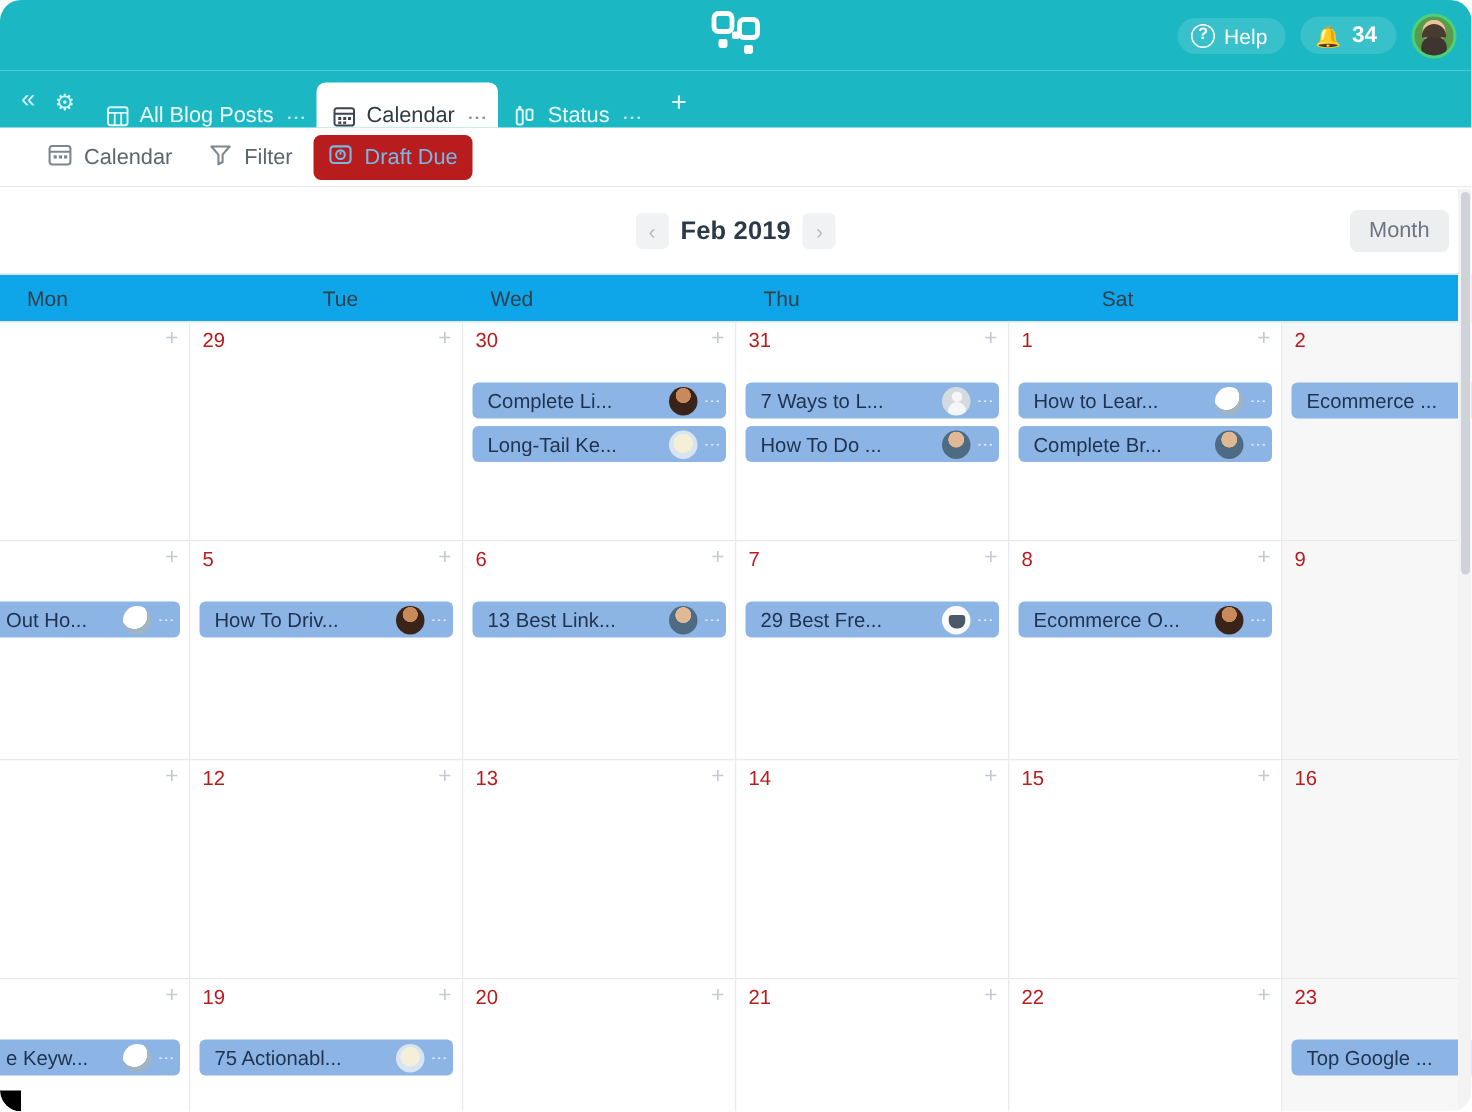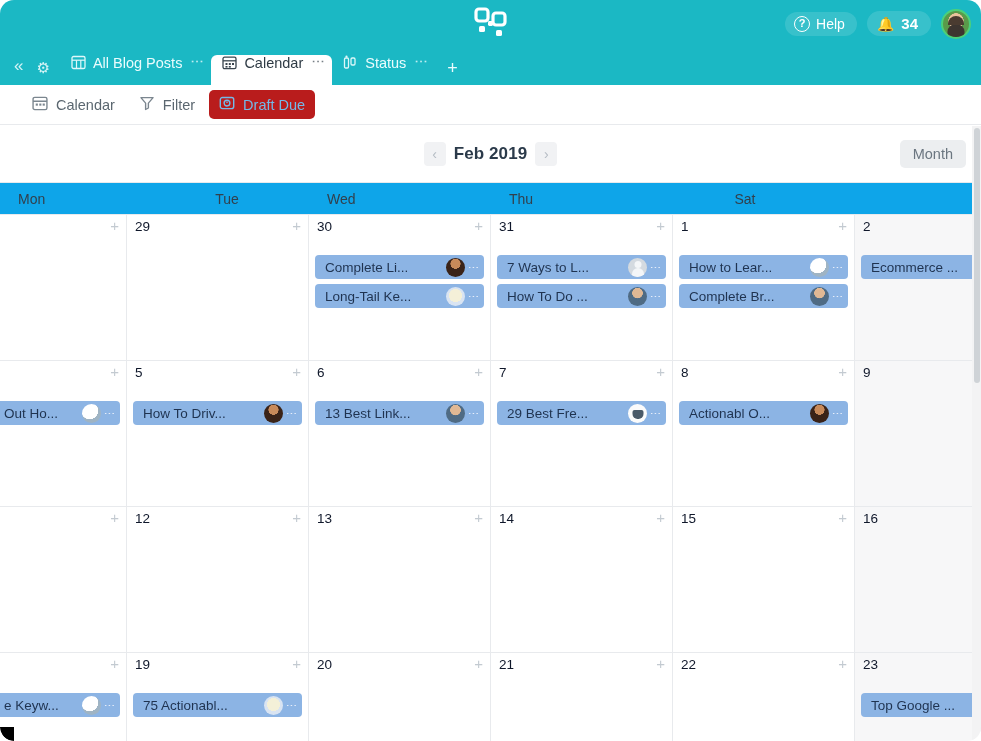--- a/index.html
+++ b/index.html
@@ -87,21 +87,21 @@
   .collapse-icon {
     color: #d6f4f6; font-size: 17px;
     padding: 0 9px 9px 2px; cursor: pointer;
     letter-spacing: -2px;
   }
   .gear-icon {
     color: #d6f4f6; font-size: 15px;
     padding: 0 10px 8px 6px; cursor: pointer;
   }
   .tab {
-    display: flex; align-items: flex-start; gap: 7px;
+    display: flex; align-items: flex-end; gap: 7px;
     height: 30px; padding: 0 7px 0 11px;
     color: #eafcfd; font-size: 14.5px;
     border-radius: 6px 6px 0 0;
     cursor: pointer; white-space: nowrap;
   }
   .tab.active {
     background: #ffffff; color: #2f3b45;
   }
   .tab .tab-icon { font-size: 14px; opacity: .95; display:flex; }
   .tab .dots {
@@ -177,21 +177,21 @@
   }
   .daycell {
     position: relative;
     border-right: 1px solid #e8eaed;
     background: #fff;
     padding-top: 4px;
   }
   .daycell.weekend { background: #f7f7f8; }
   .daynum {
     position: absolute; left: 8px; top: 4px;
-    font-size: 13.5px; color: #0f172a;
+    font-size: 13.5px; color: #b91c1c;
   }
   .addbtn {
     position: absolute; right: 7px; top: 3px;
     font-size: 15px; color: #c3cad1; cursor: pointer;
     line-height: 15px;
   }
   .events { margin-top: 24px; padding: 12px 6px; }
   .event {
     display: flex; align-items: center;
     background: #8cb4e4; border-radius: 4px;
@@ -507,21 +507,21 @@
                 <div class="event-avatar av-cup"></div>
                 <div class="event-dots">⋮</div>
               </div>
             </div>
           </div>
           <div class="daycell" style="flex: 0 0 182px; width: 182px;">
             <div class="daynum">8</div>
             <div class="addbtn">+</div>
             <div class="events">
               <div class="event">
-                <div class="event-title">Actionabl O...</div>
+                <div class="event-title">Ecommerce O...</div>
                 <div class="event-avatar av-dark"></div>
                 <div class="event-dots">⋮</div>
               </div>
             </div>
           </div>
           <div class="daycell weekend" style="flex: 0 0 126px; width: 126px;">
             <div class="daynum">9</div>
           </div>
         </div>
         <div class="week">

